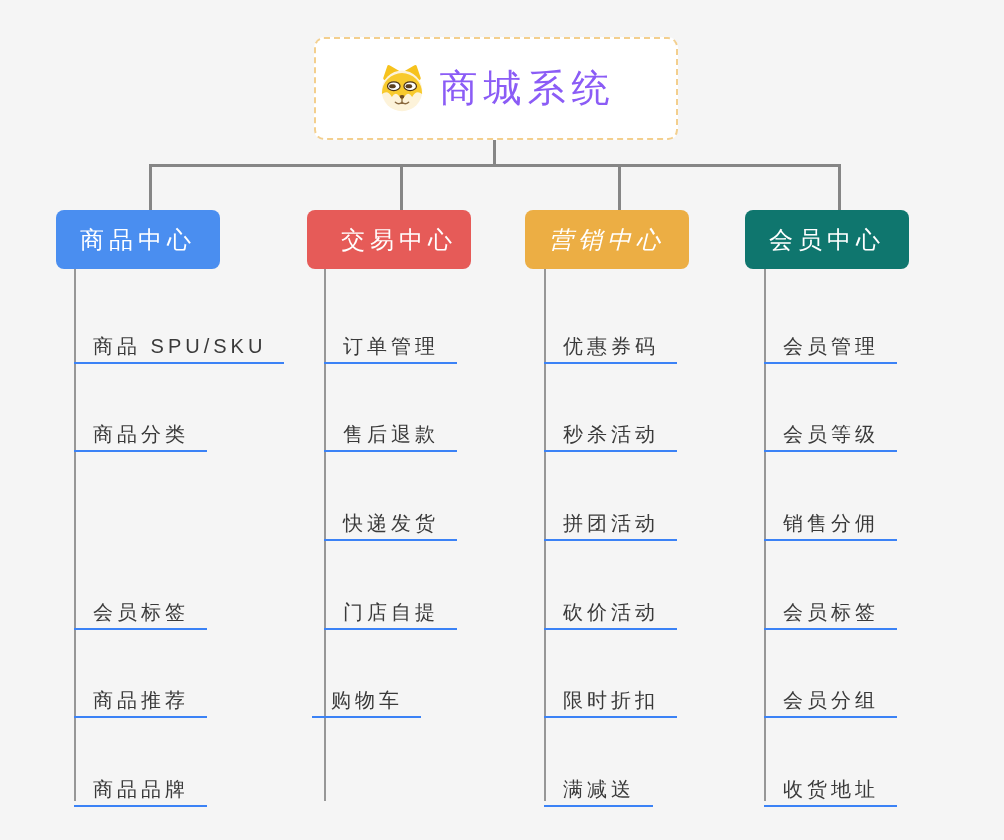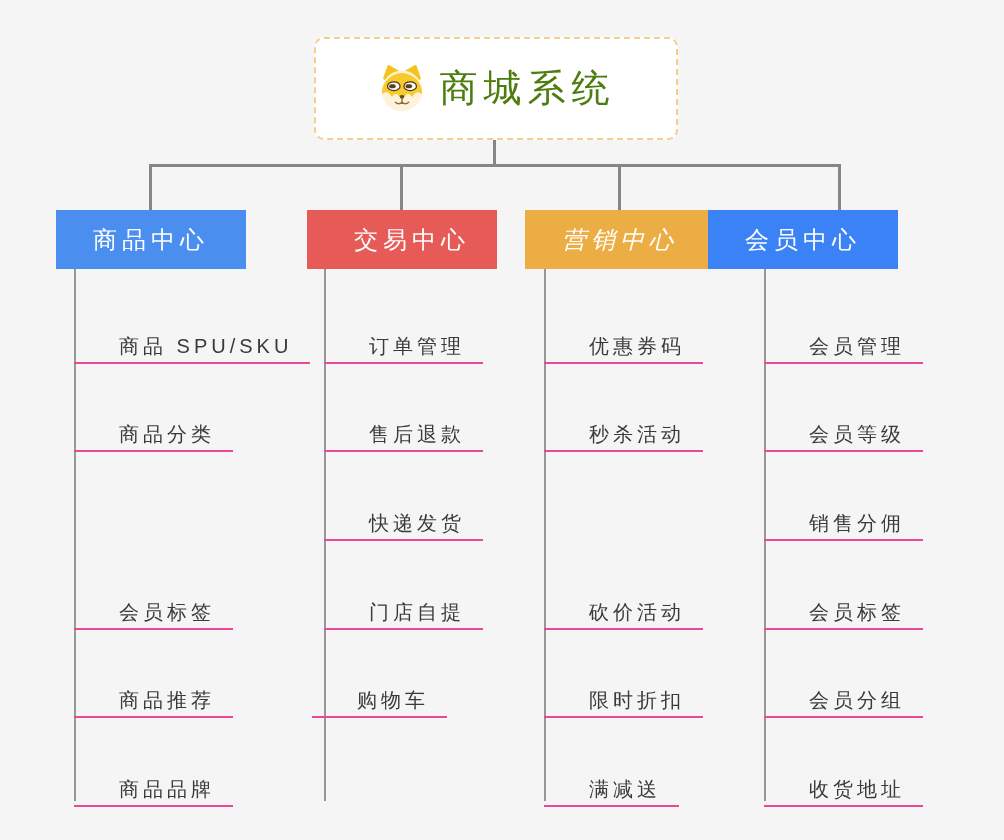--- a/index.html
+++ b/index.html
@@ -23,42 +23,42 @@
     position:absolute;left:314px;top:37px;width:364px;height:103px;
     background:#ffffff;
     border:2px dashed #f3cf8e;
     border-radius:10px;
     box-sizing:border-box;
     display:flex;align-items:center;justify-content:center;gap:13px;
   }
   .root-title{
     font-size:38px;
     letter-spacing:6px;
-    color:#4d7c0f;
+    color:#8b5cf6;
   }
   .dog{display:flex;align-items:center;}
   
   .branch-header{
-    position:absolute;top:210px;height:59px;width:190px;
-    border-radius:0;
+    position:absolute;top:210px;height:59px;width:164px;
+    border-radius:8px;
     display:flex;align-items:center;justify-content:center;
     color:#ffffff;
     font-size:24px;
     letter-spacing:5px;
     box-sizing:border-box;
     cursor:default;
   }
   
   .leaf{
     position:absolute;
     height:44px;
     width:max-content;
     display:flex;align-items:flex-end;
-    padding:0 18px 6px 45px;
-    border-bottom:2px solid #ec4899;
+    padding:0 18px 6px 19px;
+    border-bottom:2px solid #3b82f6;
     font-size:20px;
     letter-spacing:4px;
     color:#3a3a3a;
     white-space:nowrap;
     box-sizing:content-box;
     line-height:1;
   }
 </style>
 </head>
 <body>
@@ -99,36 +99,37 @@
         <path d="M32 43.4 L32 47" stroke="#8a6a40" stroke-width="1.6" fill="none" stroke-linecap="round"></path>
         <path d="M23.5 47.5 Q27.8 51.5 32 47.5 Q36.2 51.5 40.5 47.5" stroke="#8a6a40" stroke-width="1.8" fill="none" stroke-linecap="round"></path>
       </svg>
     </span>
     <span class="root-title">商城系统</span>
   </div>
 
   <div class="branch-header" style="left: 56px; background: rgb(74, 142, 240);">商品中心</div>
   <div class="branch-header" style="left: 307px; background: rgb(230, 91, 88); padding-left: 20px;">交易中心</div>
   <div class="branch-header" style="left: 525px; background: rgb(236, 174, 68); font-style: italic;">营销中心</div>
-  <div class="branch-header" style="left: 708px; background: #3b82f6;">会员中心</div>
+  <div class="branch-header" style="left: 745px; background: #0f766e;">会员中心</div>
 
   <div class="leaf" style="left:74px;top:312px">商品 SPU/SKU</div>
   <div class="leaf" style="left:74px;top:400px">商品分类</div>
   <div class="leaf" style="left:74px;top:578px">会员标签</div>
   <div class="leaf" style="left:74px;top:666px">商品推荐</div>
   <div class="leaf" style="left:74px;top:755px">商品品牌</div>
 
   <div class="leaf" style="left:324px;top:312px">订单管理</div>
   <div class="leaf" style="left:324px;top:400px">售后退款</div>
   <div class="leaf" style="left:324px;top:489px">快递发货</div>
   <div class="leaf" style="left:324px;top:578px">门店自提</div>
   <div class="leaf" style="left:312px;top:666px">购物车</div>
 
   <div class="leaf" style="left:544px;top:312px">优惠券码</div>
   <div class="leaf" style="left:544px;top:400px">秒杀活动</div>
+  <div class="leaf" style="left:544px;top:489px">拼团活动</div>
   <div class="leaf" style="left:544px;top:578px">砍价活动</div>
   <div class="leaf" style="left:544px;top:666px">限时折扣</div>
   <div class="leaf" style="left:544px;top:755px">满减送</div>
 
   <div class="leaf" style="left:764px;top:312px">会员管理</div>
   <div class="leaf" style="left:764px;top:400px">会员等级</div>
   <div class="leaf" style="left:764px;top:489px">销售分佣</div>
   <div class="leaf" style="left:764px;top:578px">会员标签</div>
   <div class="leaf" style="left:764px;top:666px">会员分组</div>
   <div class="leaf" style="left:764px;top:755px">收货地址</div>

